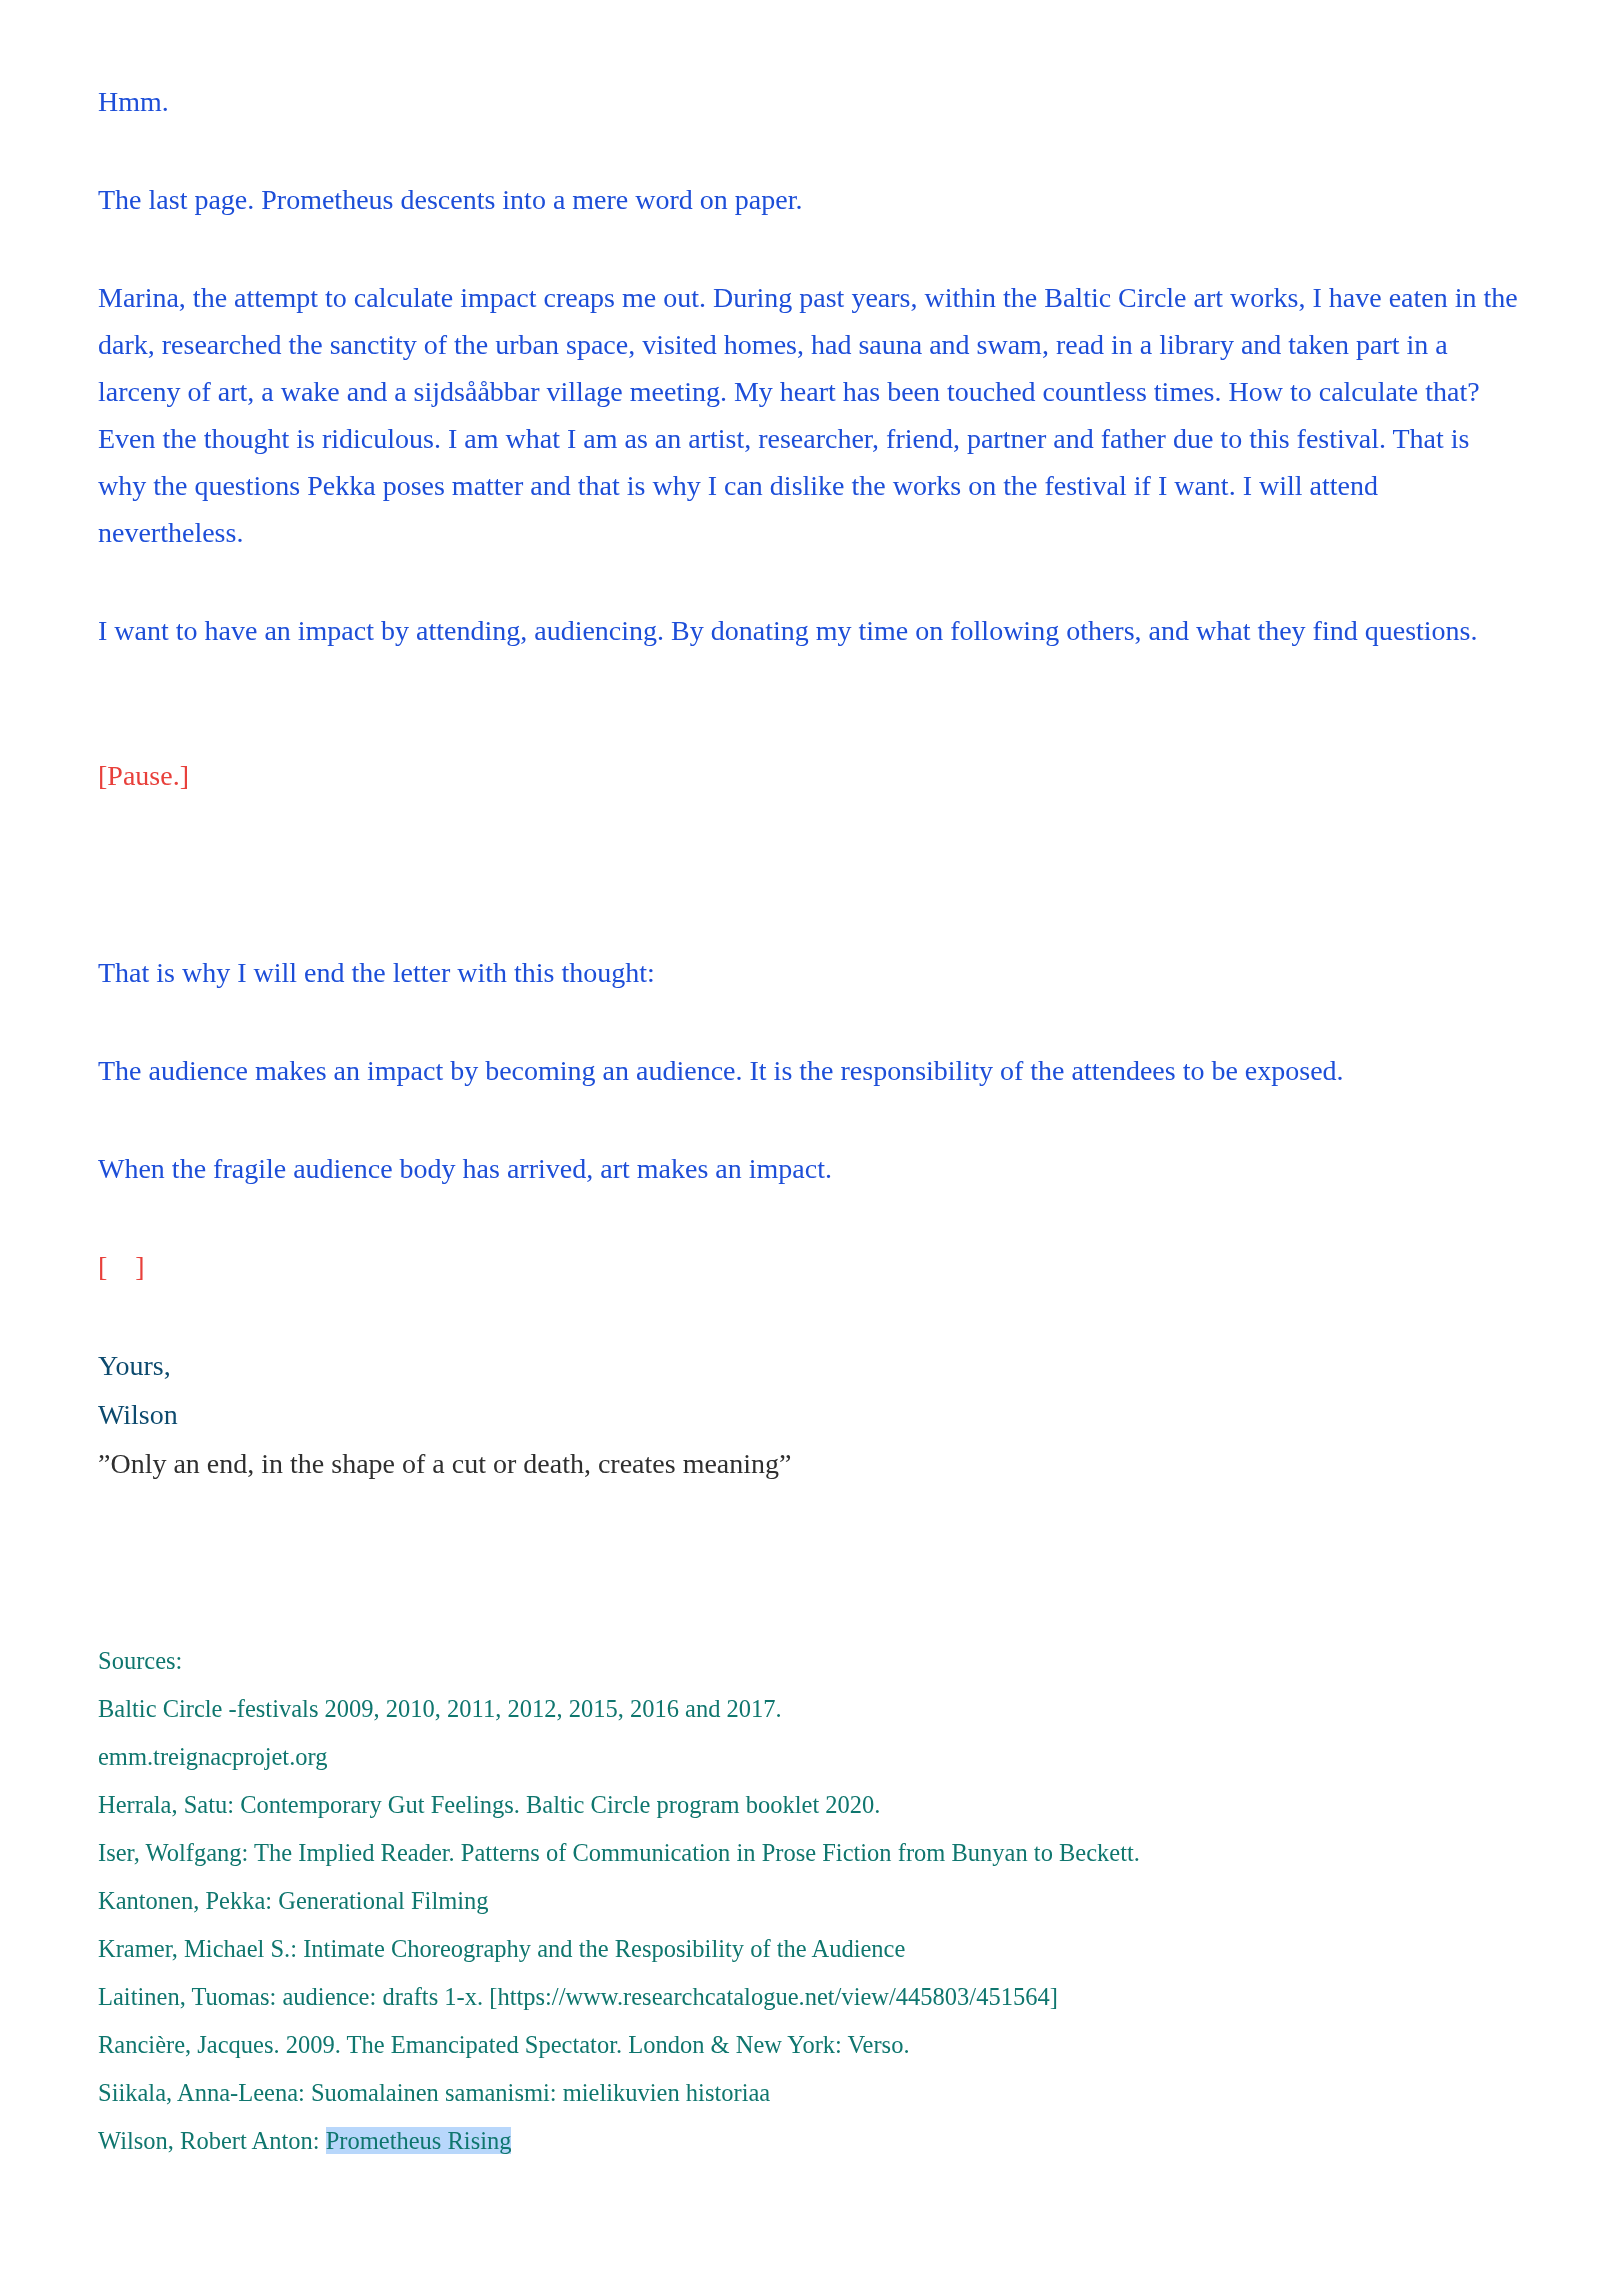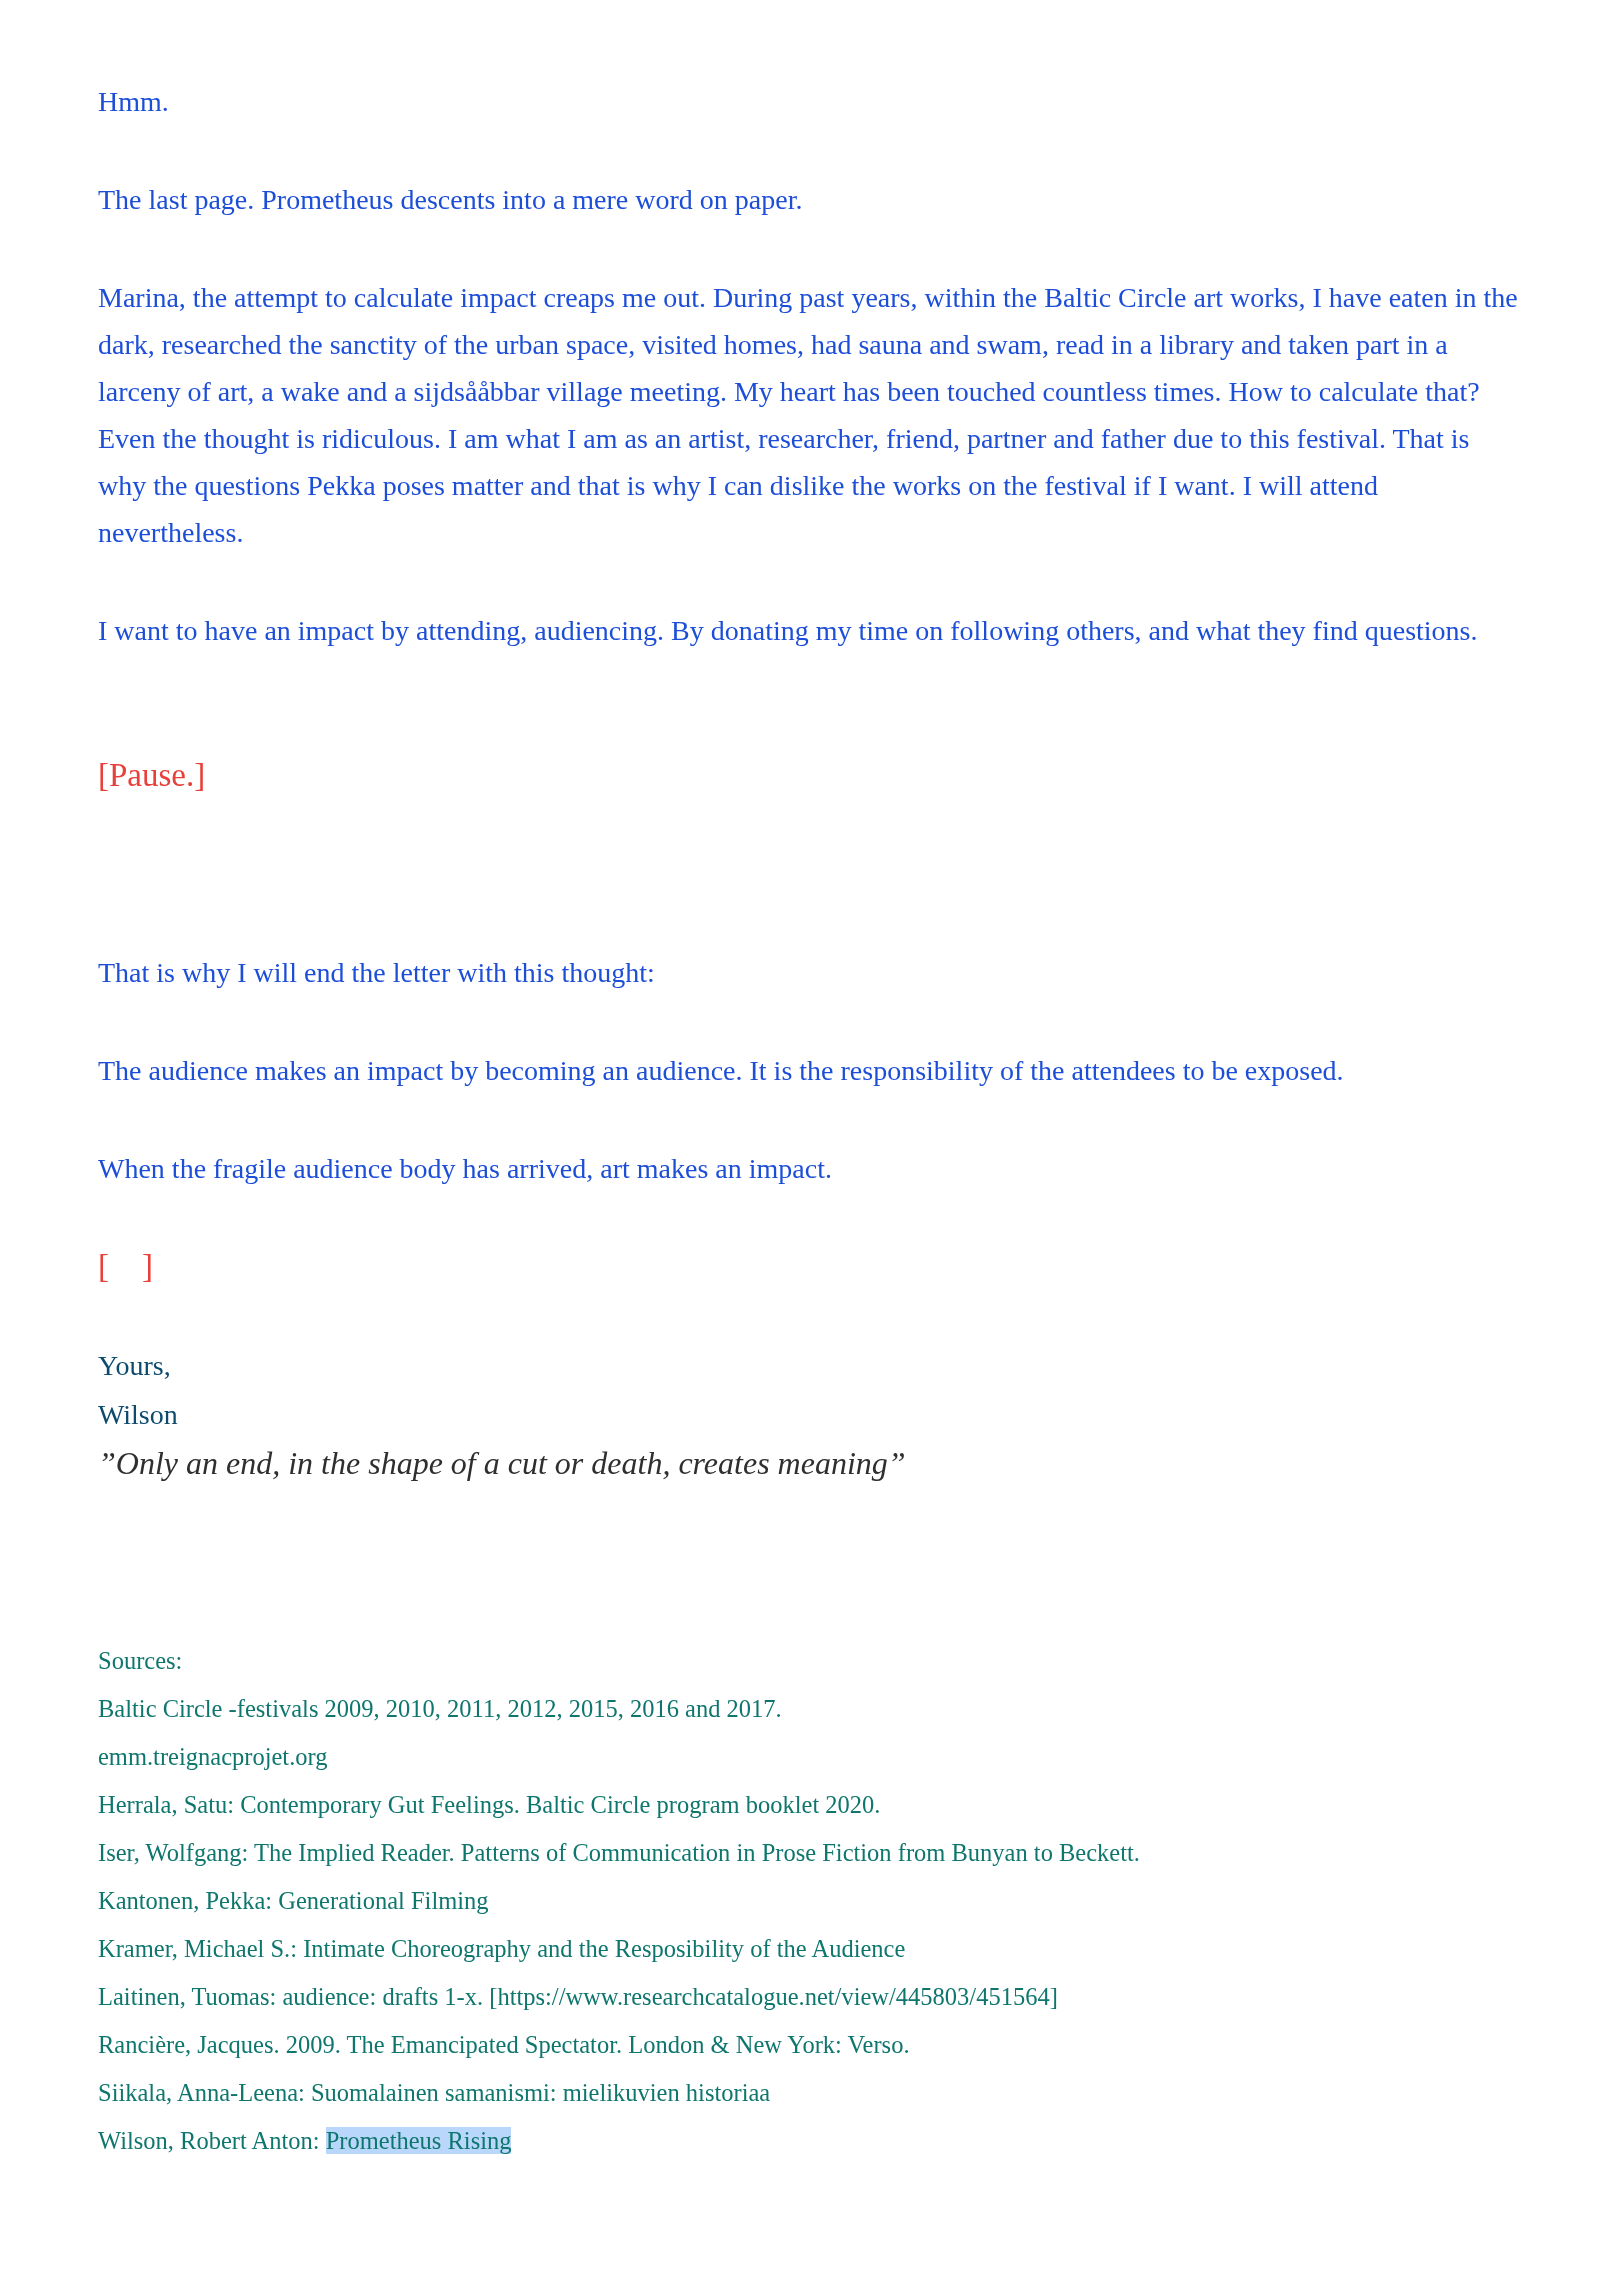--- a/index.html
+++ b/index.html
@@ -17,43 +17,42 @@
     color: #303030;
   }
   p { margin: 0; }
   .body-p {
     font-size: 28px;
     line-height: 47px;
     margin-bottom: 51px;
     color: #1d4ed8;
   }
   .red-marker {
-    font-size: 33px;
+    font-size: 28px;
     line-height: 47px;
     color: #e8403b;
     white-space: pre;
   }
   .pause-marker {
     margin-top: 98px;
     margin-bottom: 150px;
   }
   .brackets-marker {
     margin-top: 47px;
     margin-bottom: 51px;
   }
   .sig-p {
     font-size: 28px;
     line-height: 49px;
     margin-bottom: 0;
     color: #0c4a6e;
   }
   .quote-p {
-    font-size: 32px;
+    font-size: 28px;
     line-height: 49px;
-    font-style: italic;
     color: #2f2f2f;
   }
   .sources {
     margin-top: 149px;
   }
   .src-line {
     font-size: 24.5px;
     line-height: 48px;
     color: #0f766e;
   }

